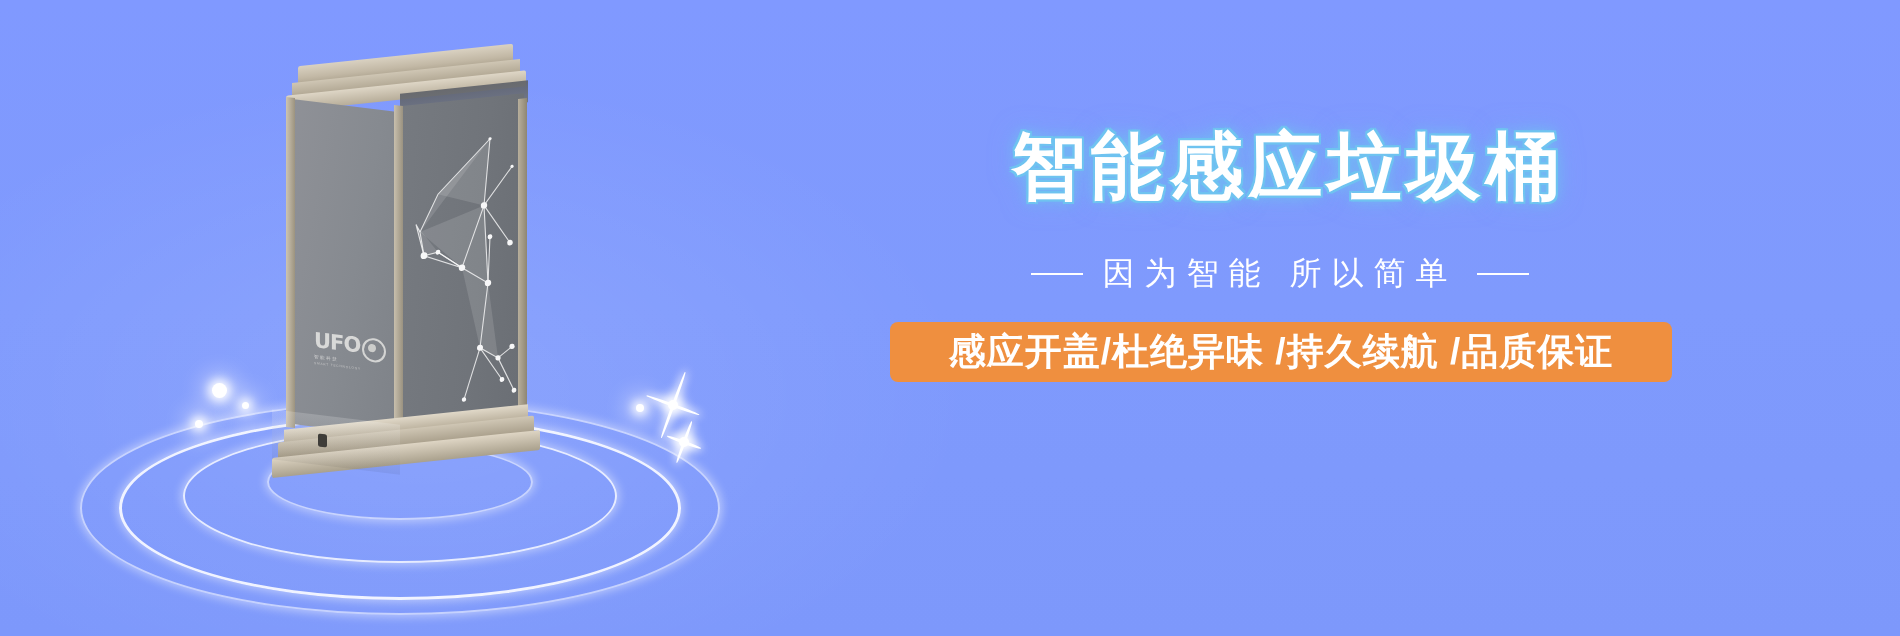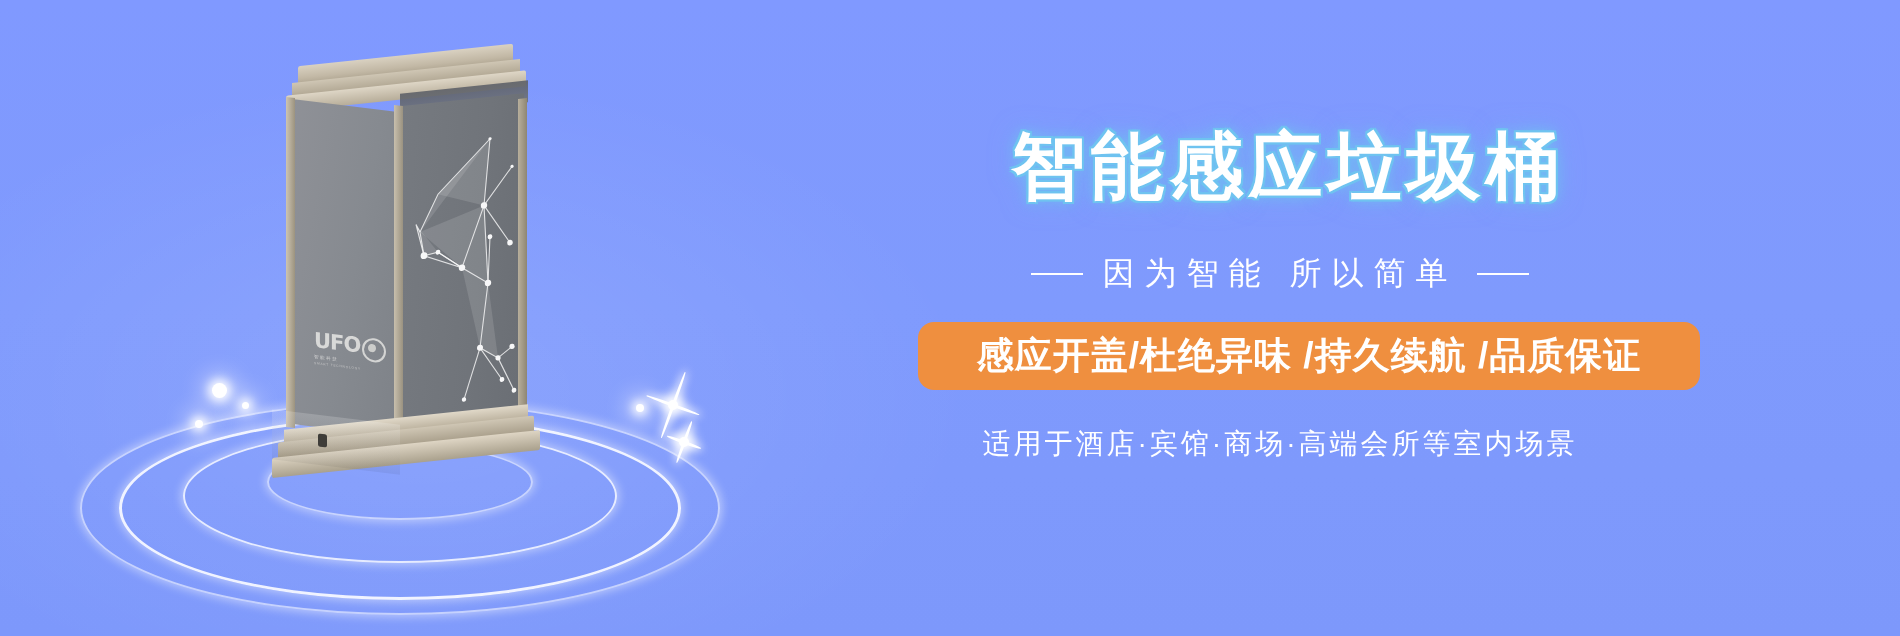--- a/index.html
+++ b/index.html
@@ -339,27 +339,26 @@
     height: 2px;
     background: #ffffff;
     flex: none;
   }
   .subtitle .sub-text { display: inline-block; }
 
   .tagline-bar {
     position: absolute;
     left: 10px; top: 322px;
     width: 782px;
-    height: 68px;
+    height: 60px;
     background: #ef8f3f;
-    border-radius: 16px;
+    border-radius: 8px;
     display: flex;
     align-items: center;
     justify-content: center;
-    margin-left: 28px;
   }
   .tagline-bar .tagline-text {
     font-size: 37px;
     font-weight: 700;
     color: #ffffff;
     letter-spacing: 1px;
     white-space: nowrap;
   }
 
   .footnote {
@@ -475,16 +474,15 @@
     <div class="subtitle">
       <span class="rule"></span>
       <span class="sub-text">因为智能  所以简单</span>
       <span class="rule"></span>
     </div>
 
     <div class="tagline-bar">
       <span class="tagline-text">感应开盖/杜绝异味 /持久续航 /品质保证</span>
     </div>
 
-    <div class="footnote">适用于酒店·宾馆·商场·高端会所等室内场景</div>
   </div>
 
 </div>
 
 </body></html>

